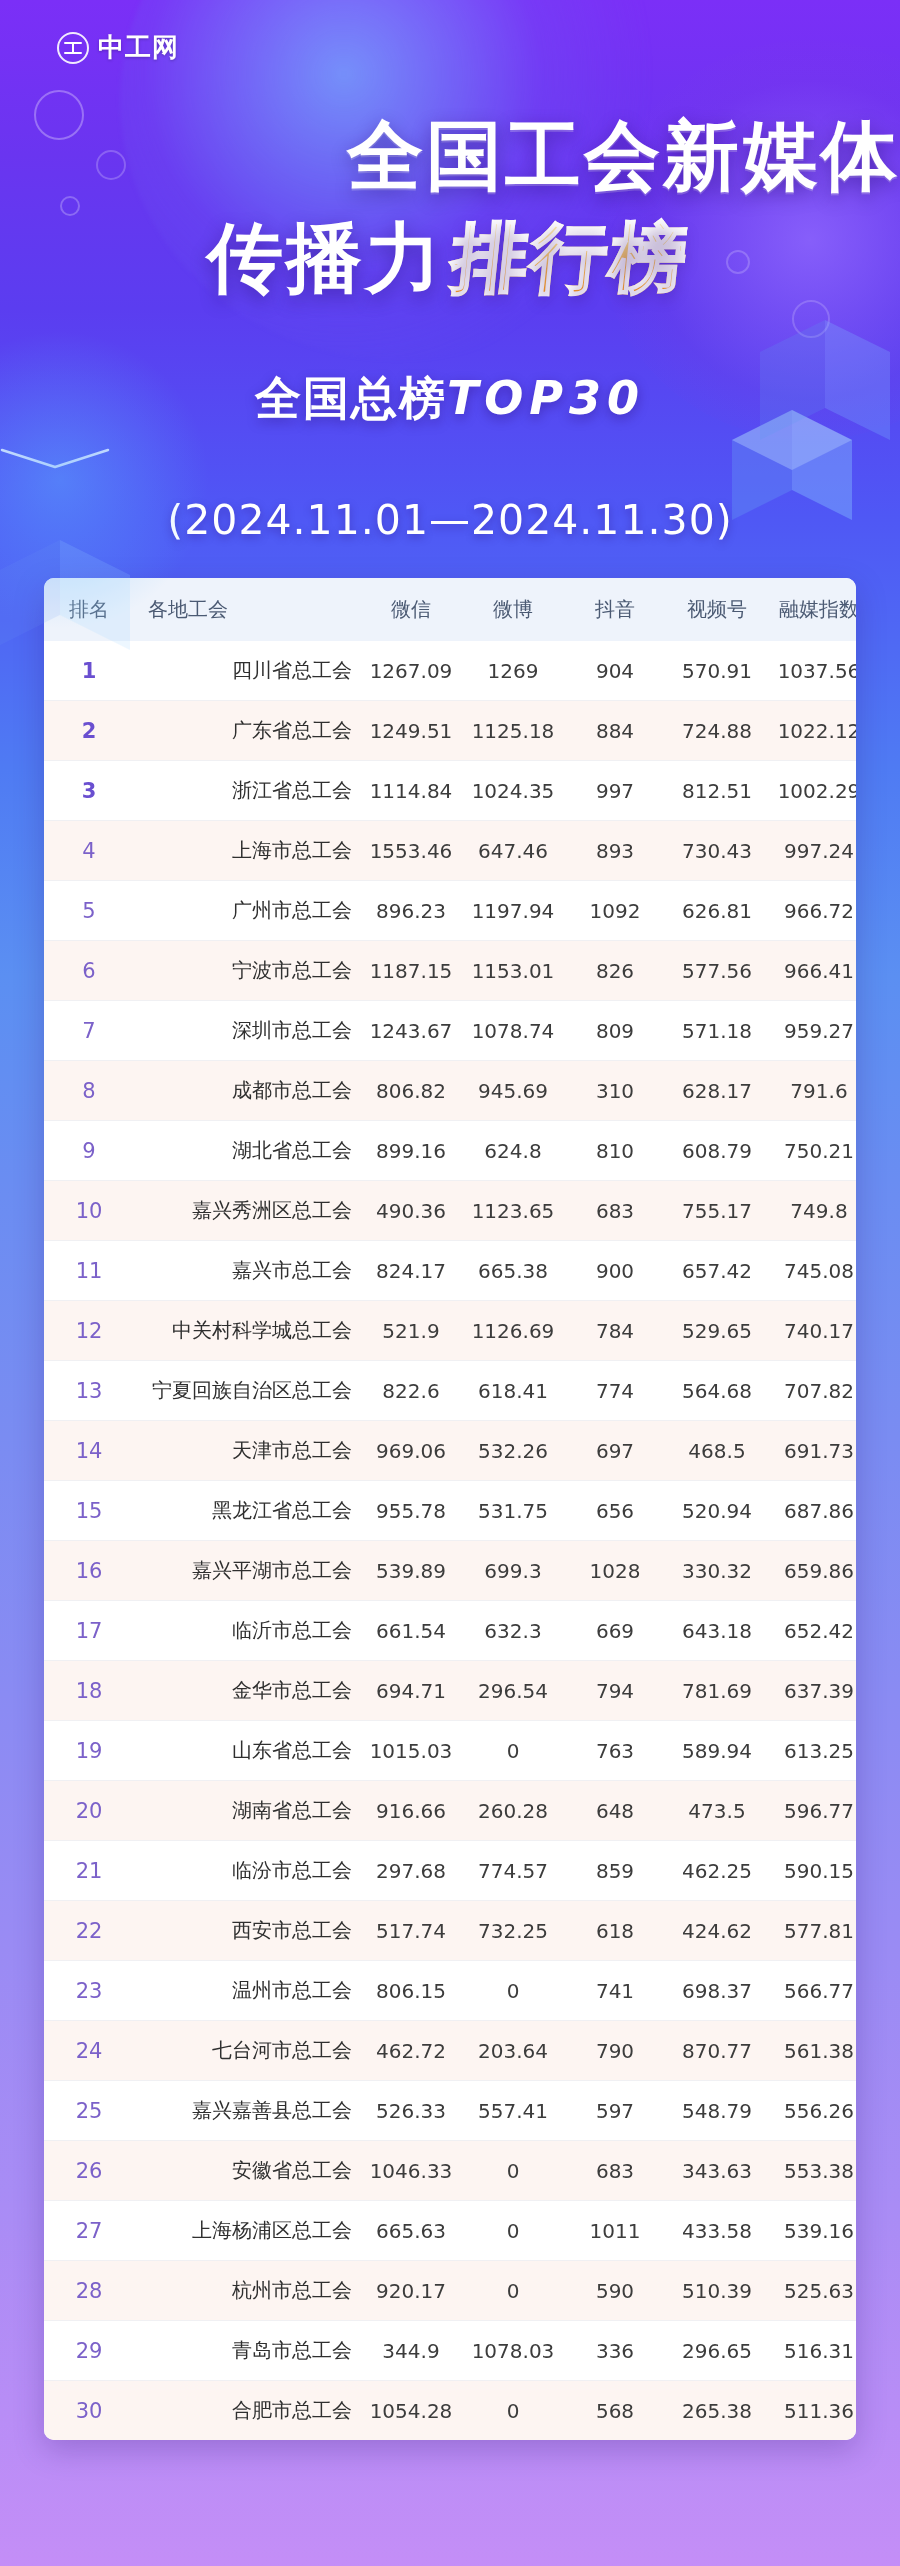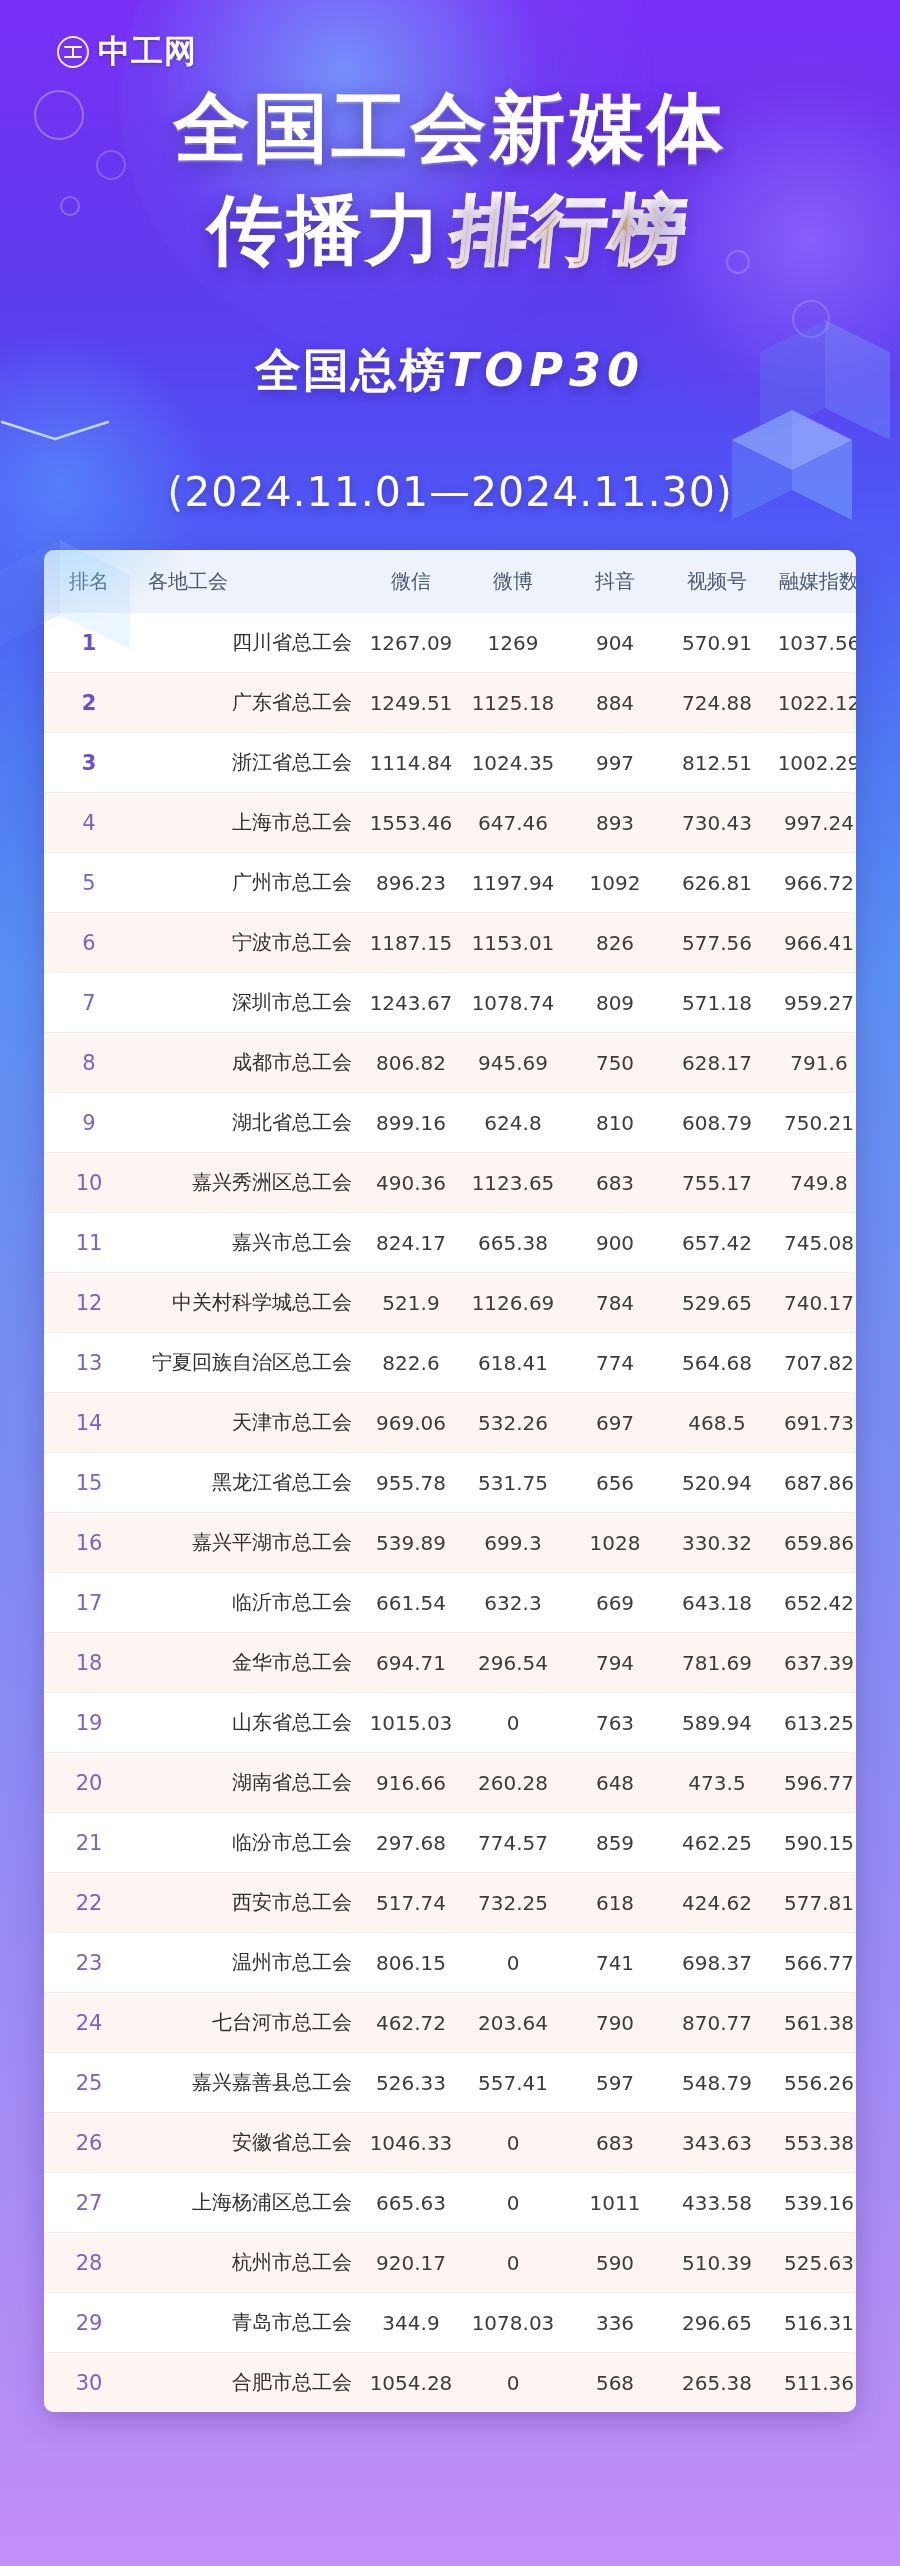--- a/index.html
+++ b/index.html
@@ -76,32 +76,32 @@
   .logo {
     position: absolute;
     left: 56px;
     top: 30px;
     display: flex;
     align-items: center;
     gap: 8px;
   }
   .logo-text {
     color: #ffffff;
-    font-size: 32px;
+    font-size: 26px;
     font-weight: bold;
     letter-spacing: 1px;
     font-family: "DejaVu Sans", sans-serif;
     text-shadow: 0 1px 3px rgba(0,0,0,0.25);
   }
 
   
   .hero {
     position: relative;
-    padding-top: 90px;
-    text-align: center;
+    padding-top: 118px;
+    text-align: right;
   }
   .hero-line1 {
     color: #ffffff;
     font-size: 76px;
     font-weight: bold;
     letter-spacing: 3px;
     line-height: 1.0;
     text-shadow: 0 6px 18px rgba(40,10,110,0.45), 0 2px 0 rgba(255,255,255,0.25);
     font-family: "DejaVu Sans", sans-serif;
   }
@@ -358,21 +358,21 @@
             <td>1078.74</td>
             <td>809</td>
             <td>571.18</td>
             <td>959.27</td>
           </tr>
           <tr>
             <td class="rank">8</td>
             <td class="name">成都市总工会</td>
             <td>806.82</td>
             <td>945.69</td>
-            <td>750</td>
+            <td>310</td>
             <td>628.17</td>
             <td>791.6</td>
           </tr>
           <tr>
             <td class="rank">9</td>
             <td class="name">湖北省总工会</td>
             <td>899.16</td>
             <td>624.8</td>
             <td>810</td>
             <td>608.79</td>

